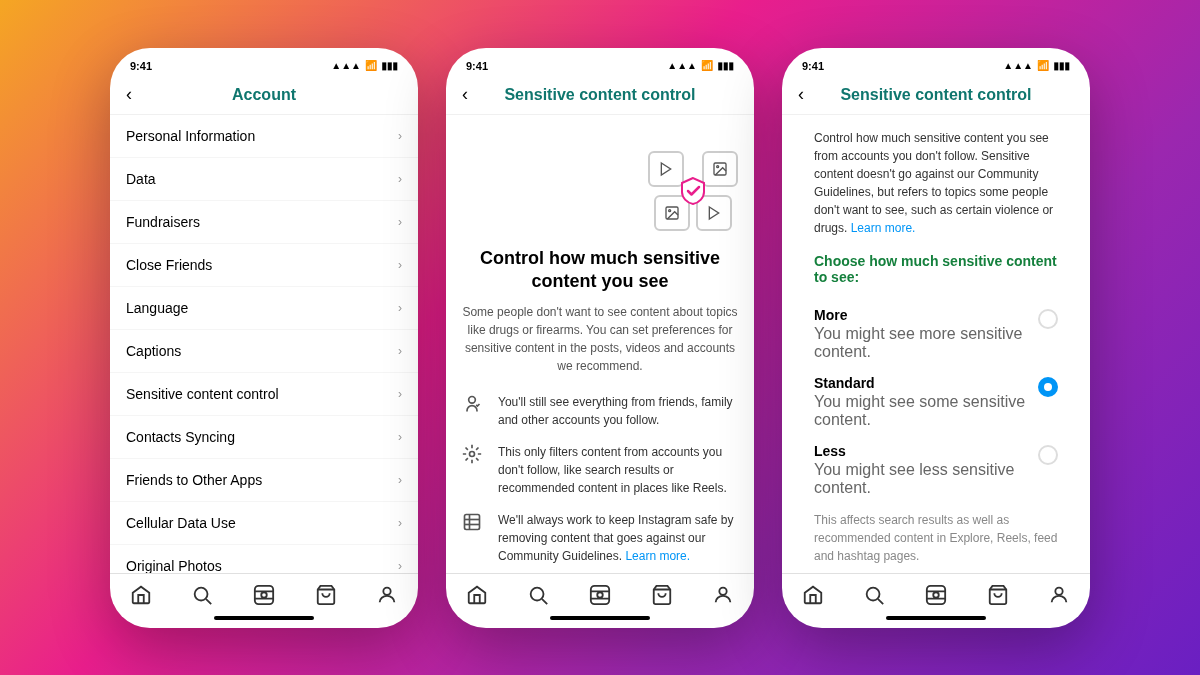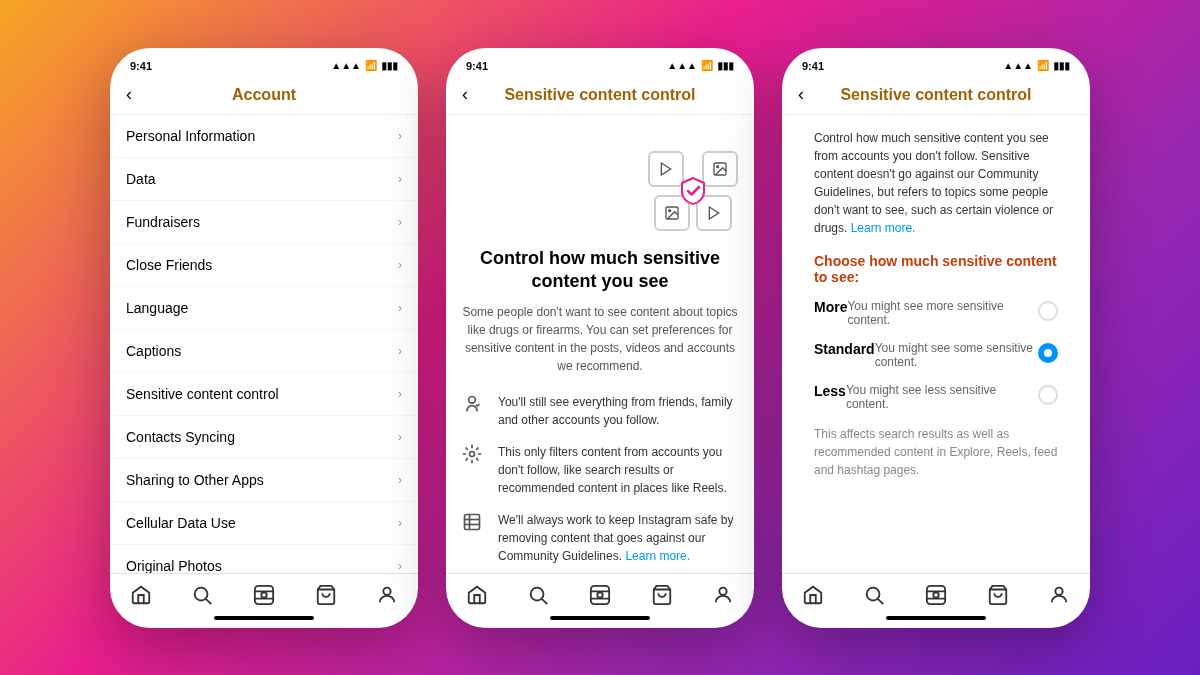--- a/index.html
+++ b/index.html
@@ -50,21 +50,21 @@
       display: flex;
       align-items: center;
       justify-content: center;
       padding: 6px 16px 10px;
       position: relative;
       border-bottom: 1px solid #f0f0f0;
     }
     .nav-title {
       font-size: 16px;
       font-weight: 600;
-      color: #a16207;
+      color: #0f766e;
     }
     .nav-back {
       position: absolute;
       left: 16px;
       font-size: 18px;
       color: #000;
       cursor: pointer;
     }
 
     
@@ -212,42 +212,42 @@
       line-height: 1.5;
       margin-bottom: 16px;
     }
     .settings-desc a {
       color: #0095f6;
       text-decoration: none;
     }
     .settings-section-title {
       font-size: 14px;
       font-weight: 700;
-      color: #c2410c;
-      margin-bottom: 14px;
+      color: #15803d;
+      margin-bottom: 22px;
     }
 
     .radio-option {
       display: flex;
       align-items: flex-start;
       justify-content: space-between;
       margin-bottom: 14px;
     }
     .radio-label-group {
       display: flex;
-      flex-direction: row;
+      flex-direction: column;
     }
     .radio-label-main {
       font-size: 14px;
       font-weight: 600;
       color: #000;
       margin-bottom: 2px;
     }
     .radio-label-sub {
-      font-size: 12px;
+      font-size: 16px;
       color: #666;
     }
     .radio-circle {
       width: 20px;
       height: 20px;
       border-radius: 50%;
       border: 2px solid #ddd;
       background: #fff;
       flex-shrink: 0;
       margin-top: 2px;
@@ -322,21 +322,21 @@
       </div>
       <div class="menu-item">
         <span class="menu-item-label">Sensitive content control</span>
         <span class="chevron">›</span>
       </div>
       <div class="menu-item">
         <span class="menu-item-label">Contacts Syncing</span>
         <span class="chevron">›</span>
       </div>
       <div class="menu-item">
-        <span class="menu-item-label">Sharing to Other Apps</span>
+        <span class="menu-item-label">Friends to Other Apps</span>
         <span class="chevron">›</span>
       </div>
       <div class="menu-item">
         <span class="menu-item-label">Cellular Data Use</span>
         <span class="chevron">›</span>
       </div>
       <div class="menu-item">
         <span class="menu-item-label">Original Photos</span>
         <span class="chevron">›</span>
       </div>

